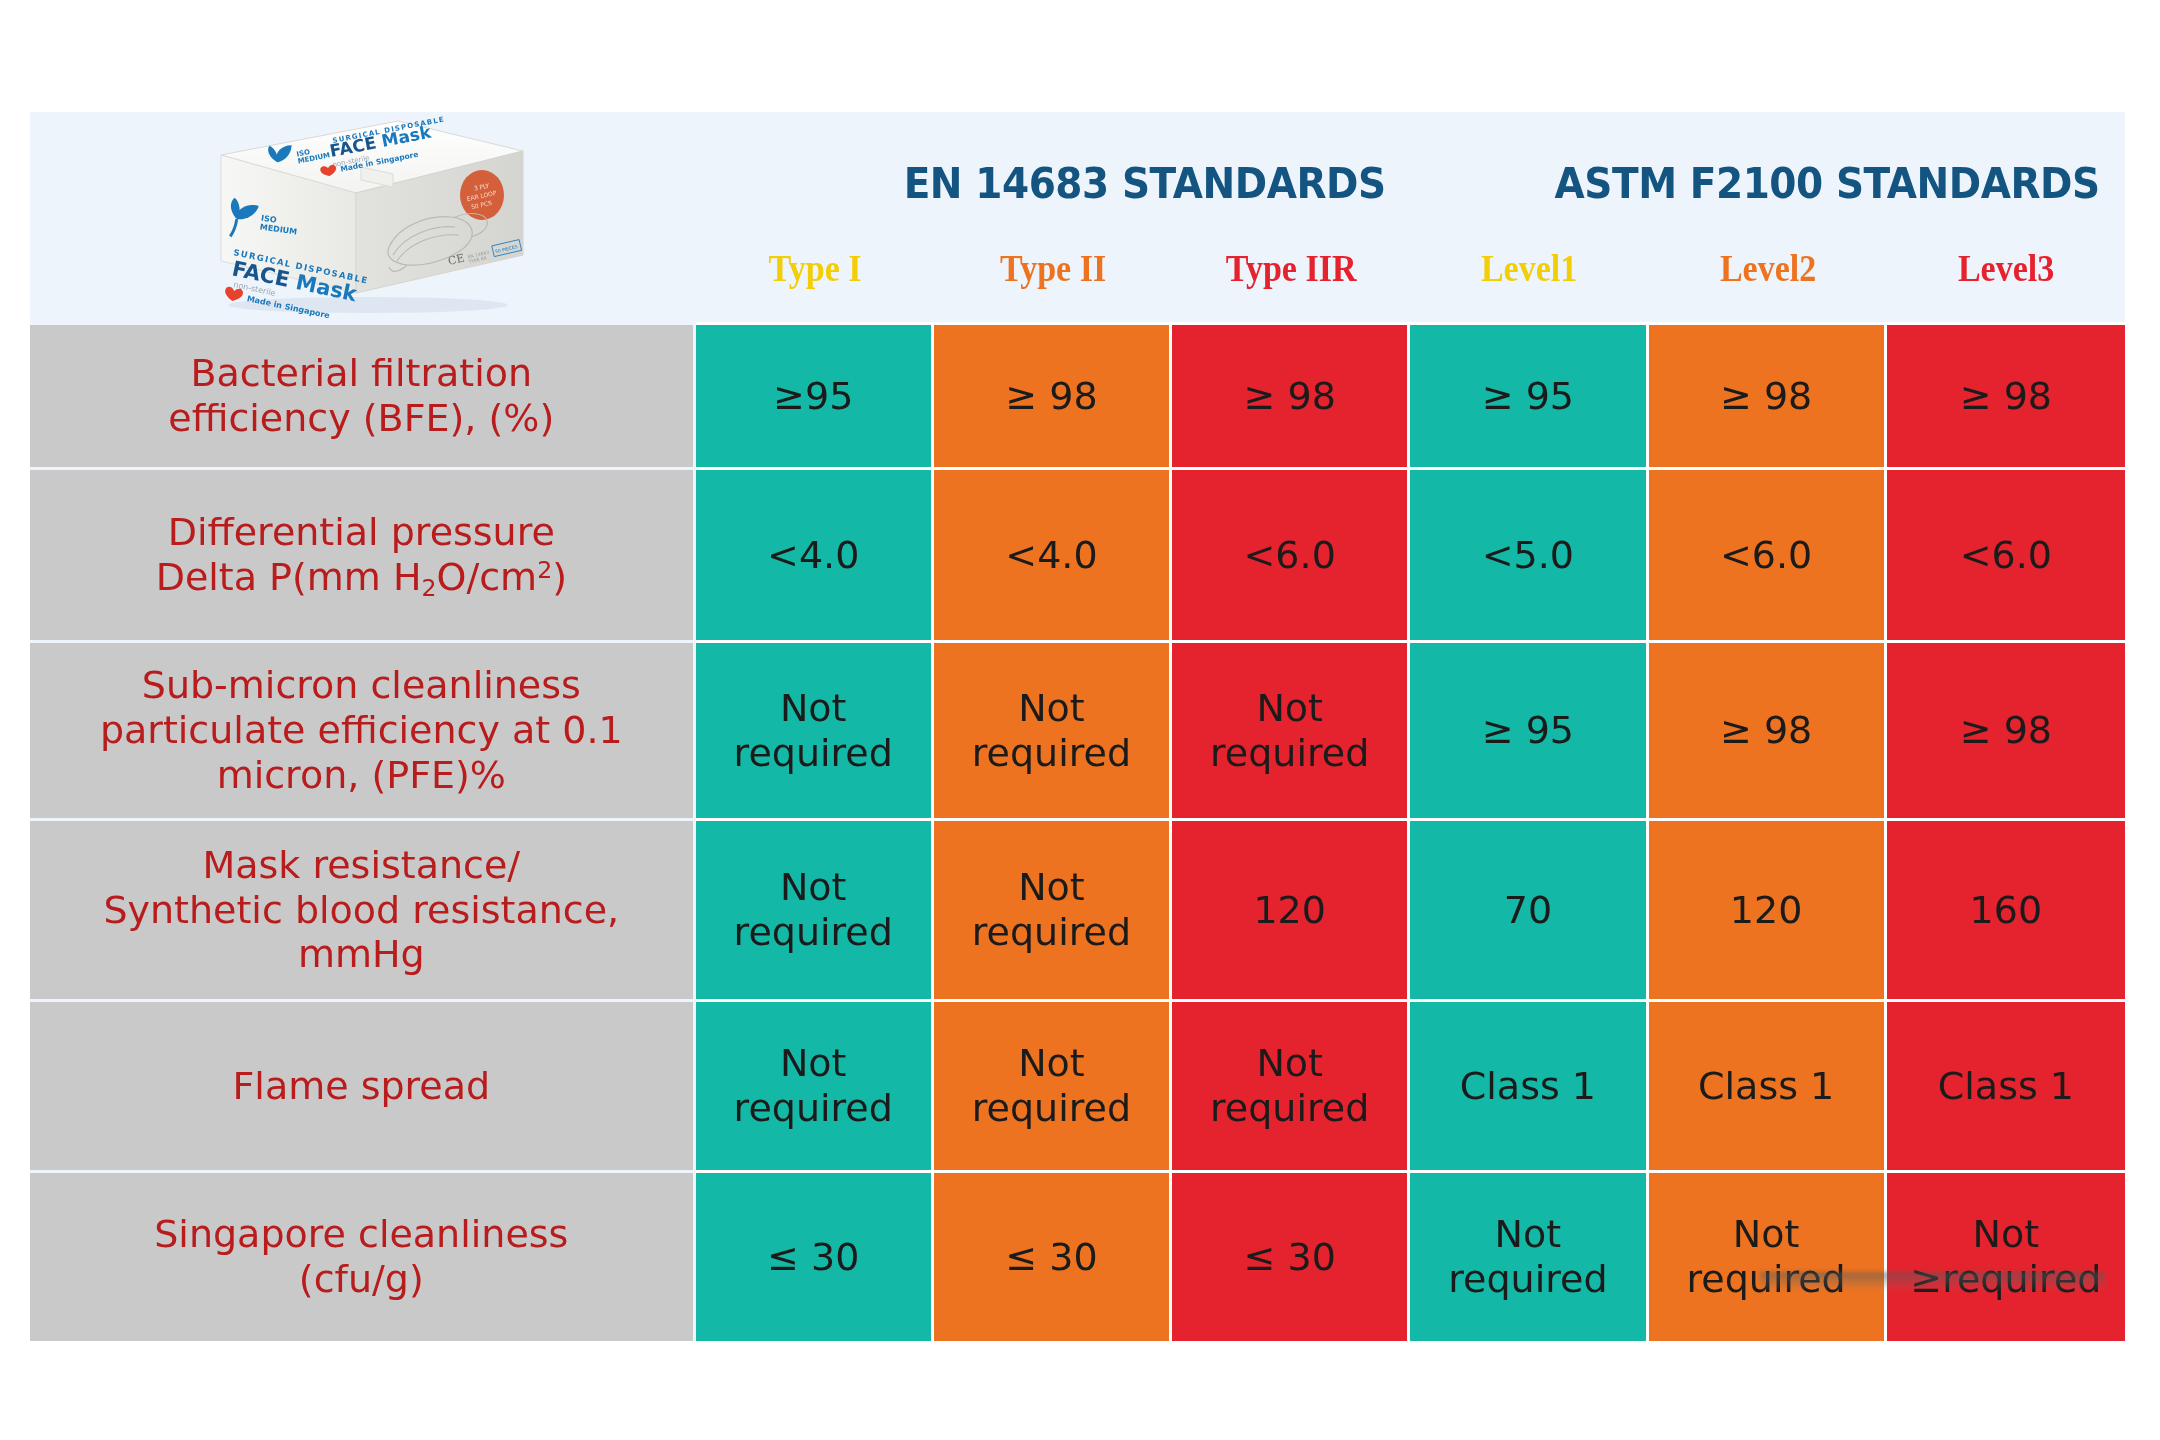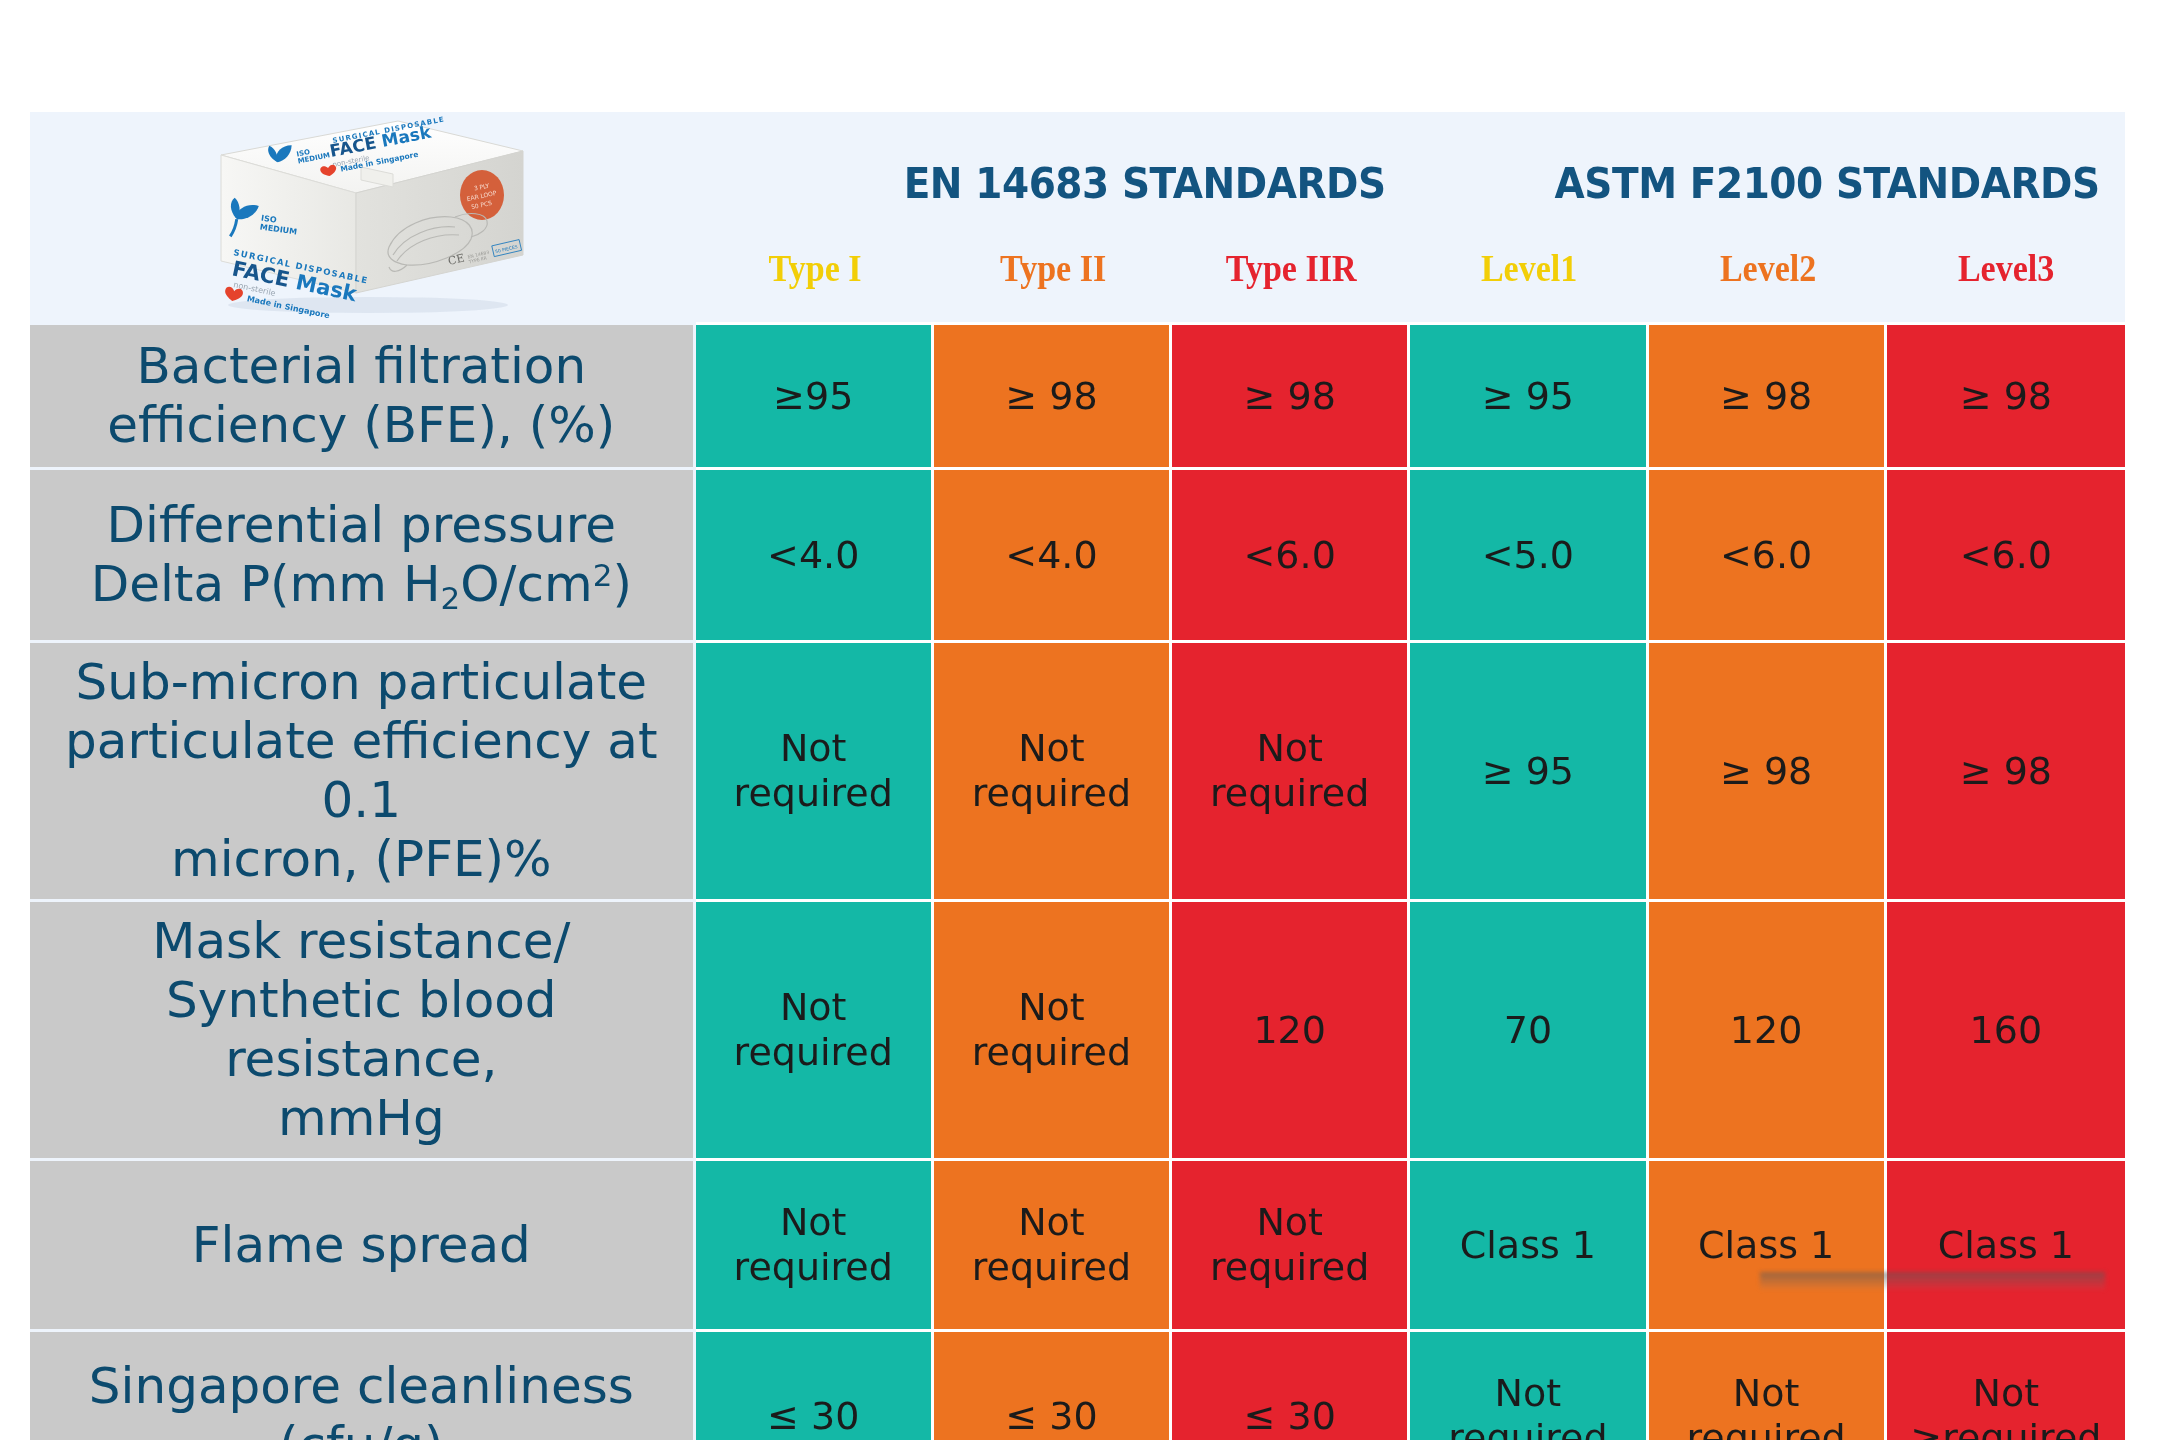--- a/index.html
+++ b/index.html
@@ -94,24 +94,24 @@
     height: 210px;
     display: flex;
     align-items: center;
     justify-content: center;
   }
   .prod-svg { display: block; }
 
   
   td.label {
     background: #c9c9c9;
-    color: #0c4a6e;
+    color: #b91c1c;
     text-align: center;
     vertical-align: middle;
-    font-size: 50px;
+    font-size: 38px;
     line-height: 1.18;
     padding: 10px 22px;
     border-top: 3px solid #eef4fc;
     border-right: 3px solid #eef4fc;
   }
   td.cell {
     text-align: center;
     vertical-align: middle;
     color: #1b1b1b;
     font-size: 38px;
@@ -299,21 +299,21 @@
         <td class="cell bg-yellow">&lt;4.0</td>
         <td class="cell bg-orange">&lt;4.0</td>
         <td class="cell bg-red">&lt;6.0</td>
         <td class="cell bg-yellow">&lt;5.0</td>
         <td class="cell bg-orange">&lt;6.0</td>
         <td class="cell bg-red">&lt;6.0</td>
       </tr>
 
       <tr class="r3">
         <td class="label">
-          <span>Sub-micron particulate</span><br>
+          <span>Sub-micron cleanliness</span><br>
           <span>particulate efficiency at 0.1</span><br>
           <span>micron, (PFE)%</span>
         </td>
         <td class="cell bg-yellow">
           <span>Not</span><br>
           <span>required</span>
         </td>
         <td class="cell bg-orange">
           <span>Not</span><br>
           <span>required</span>

